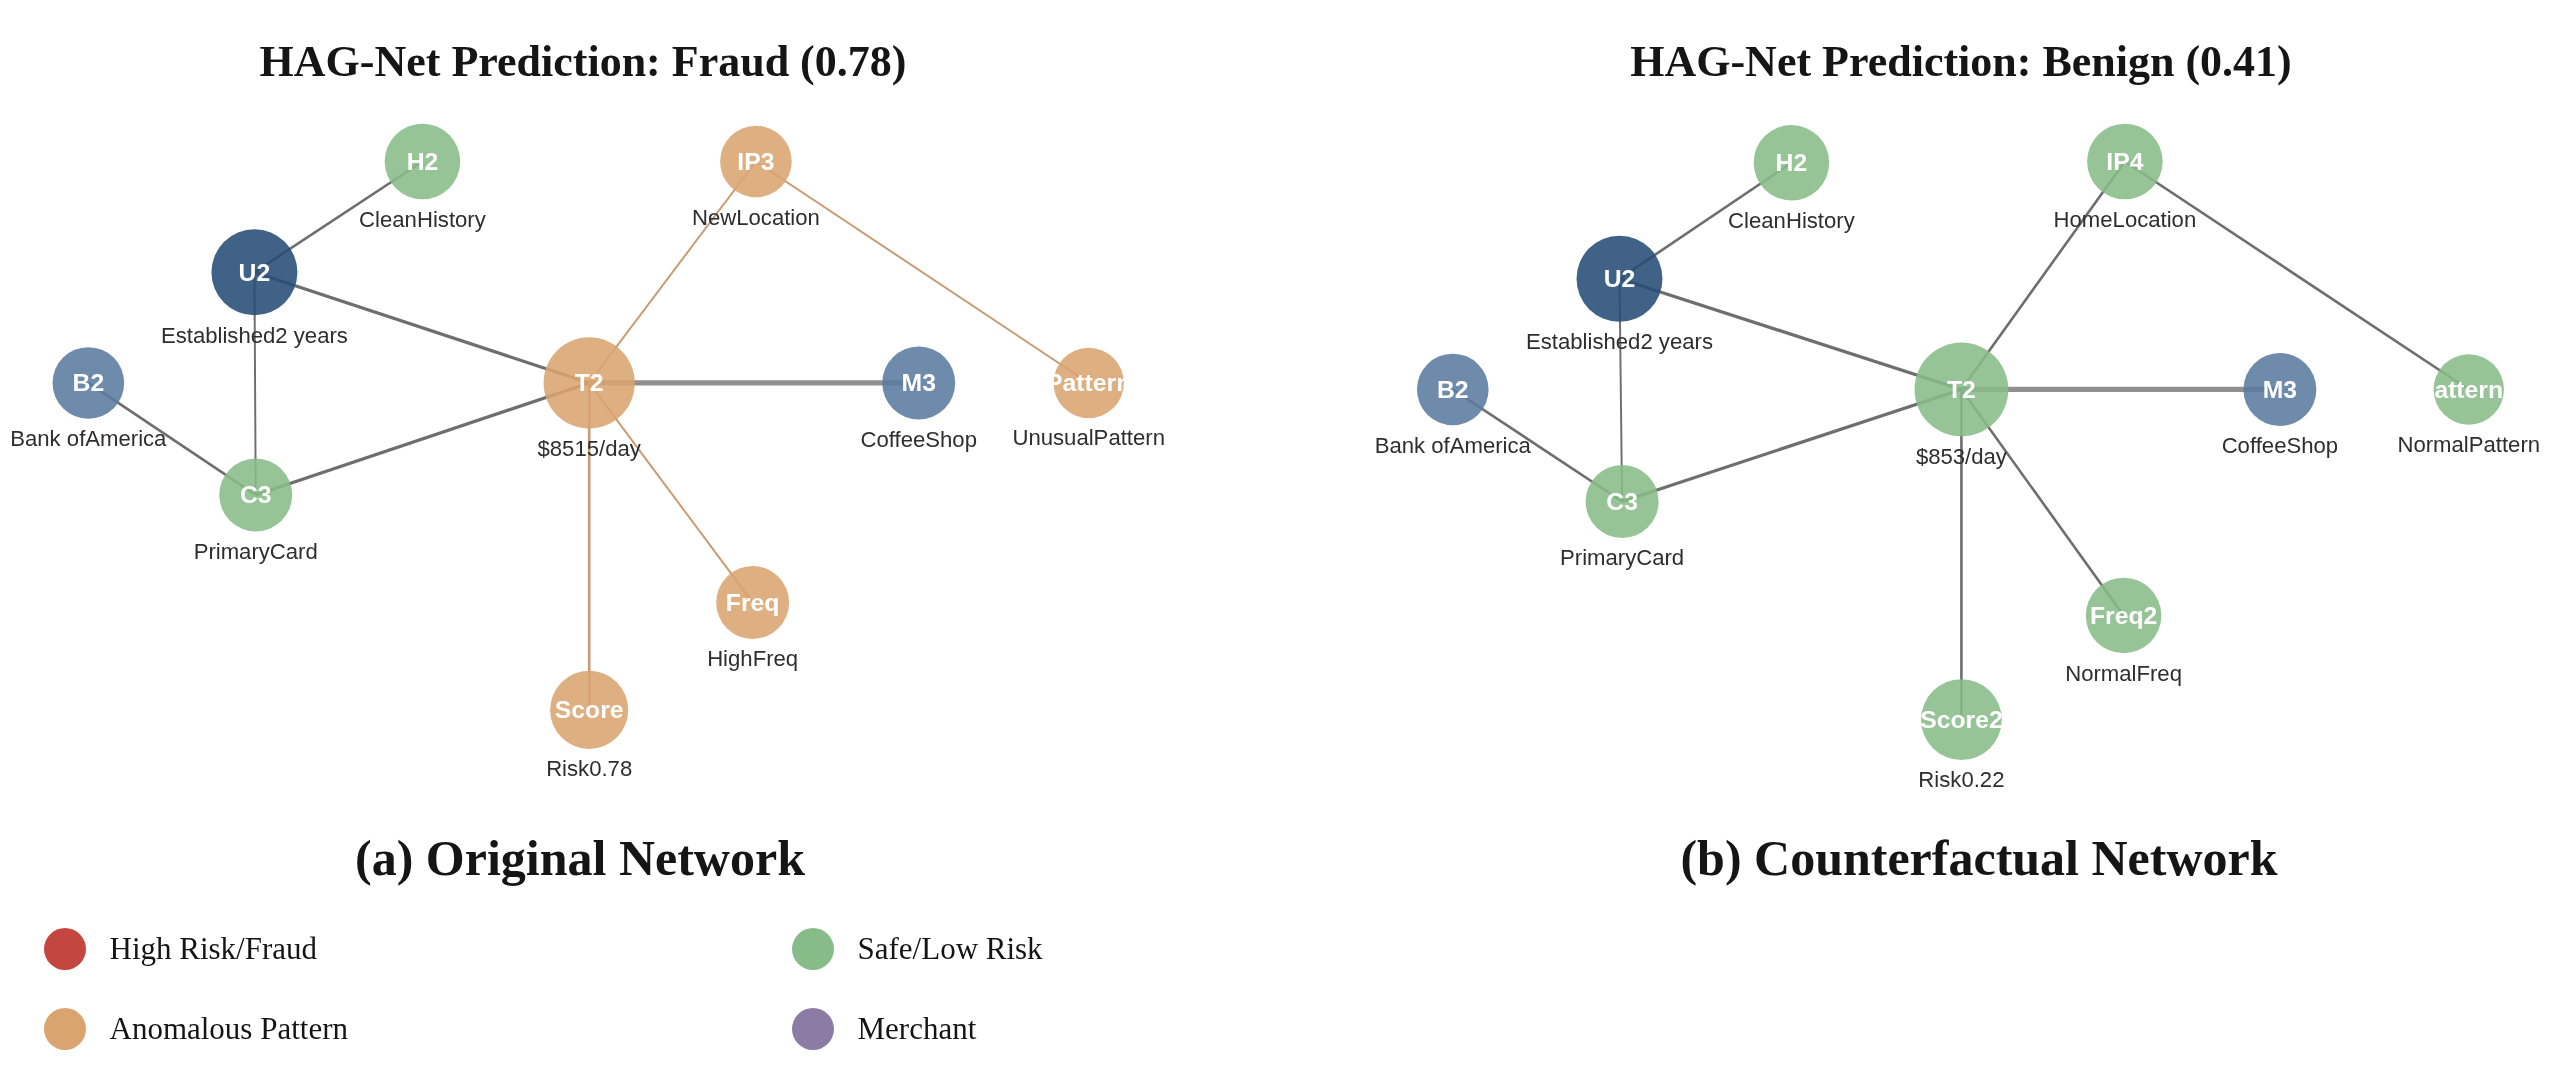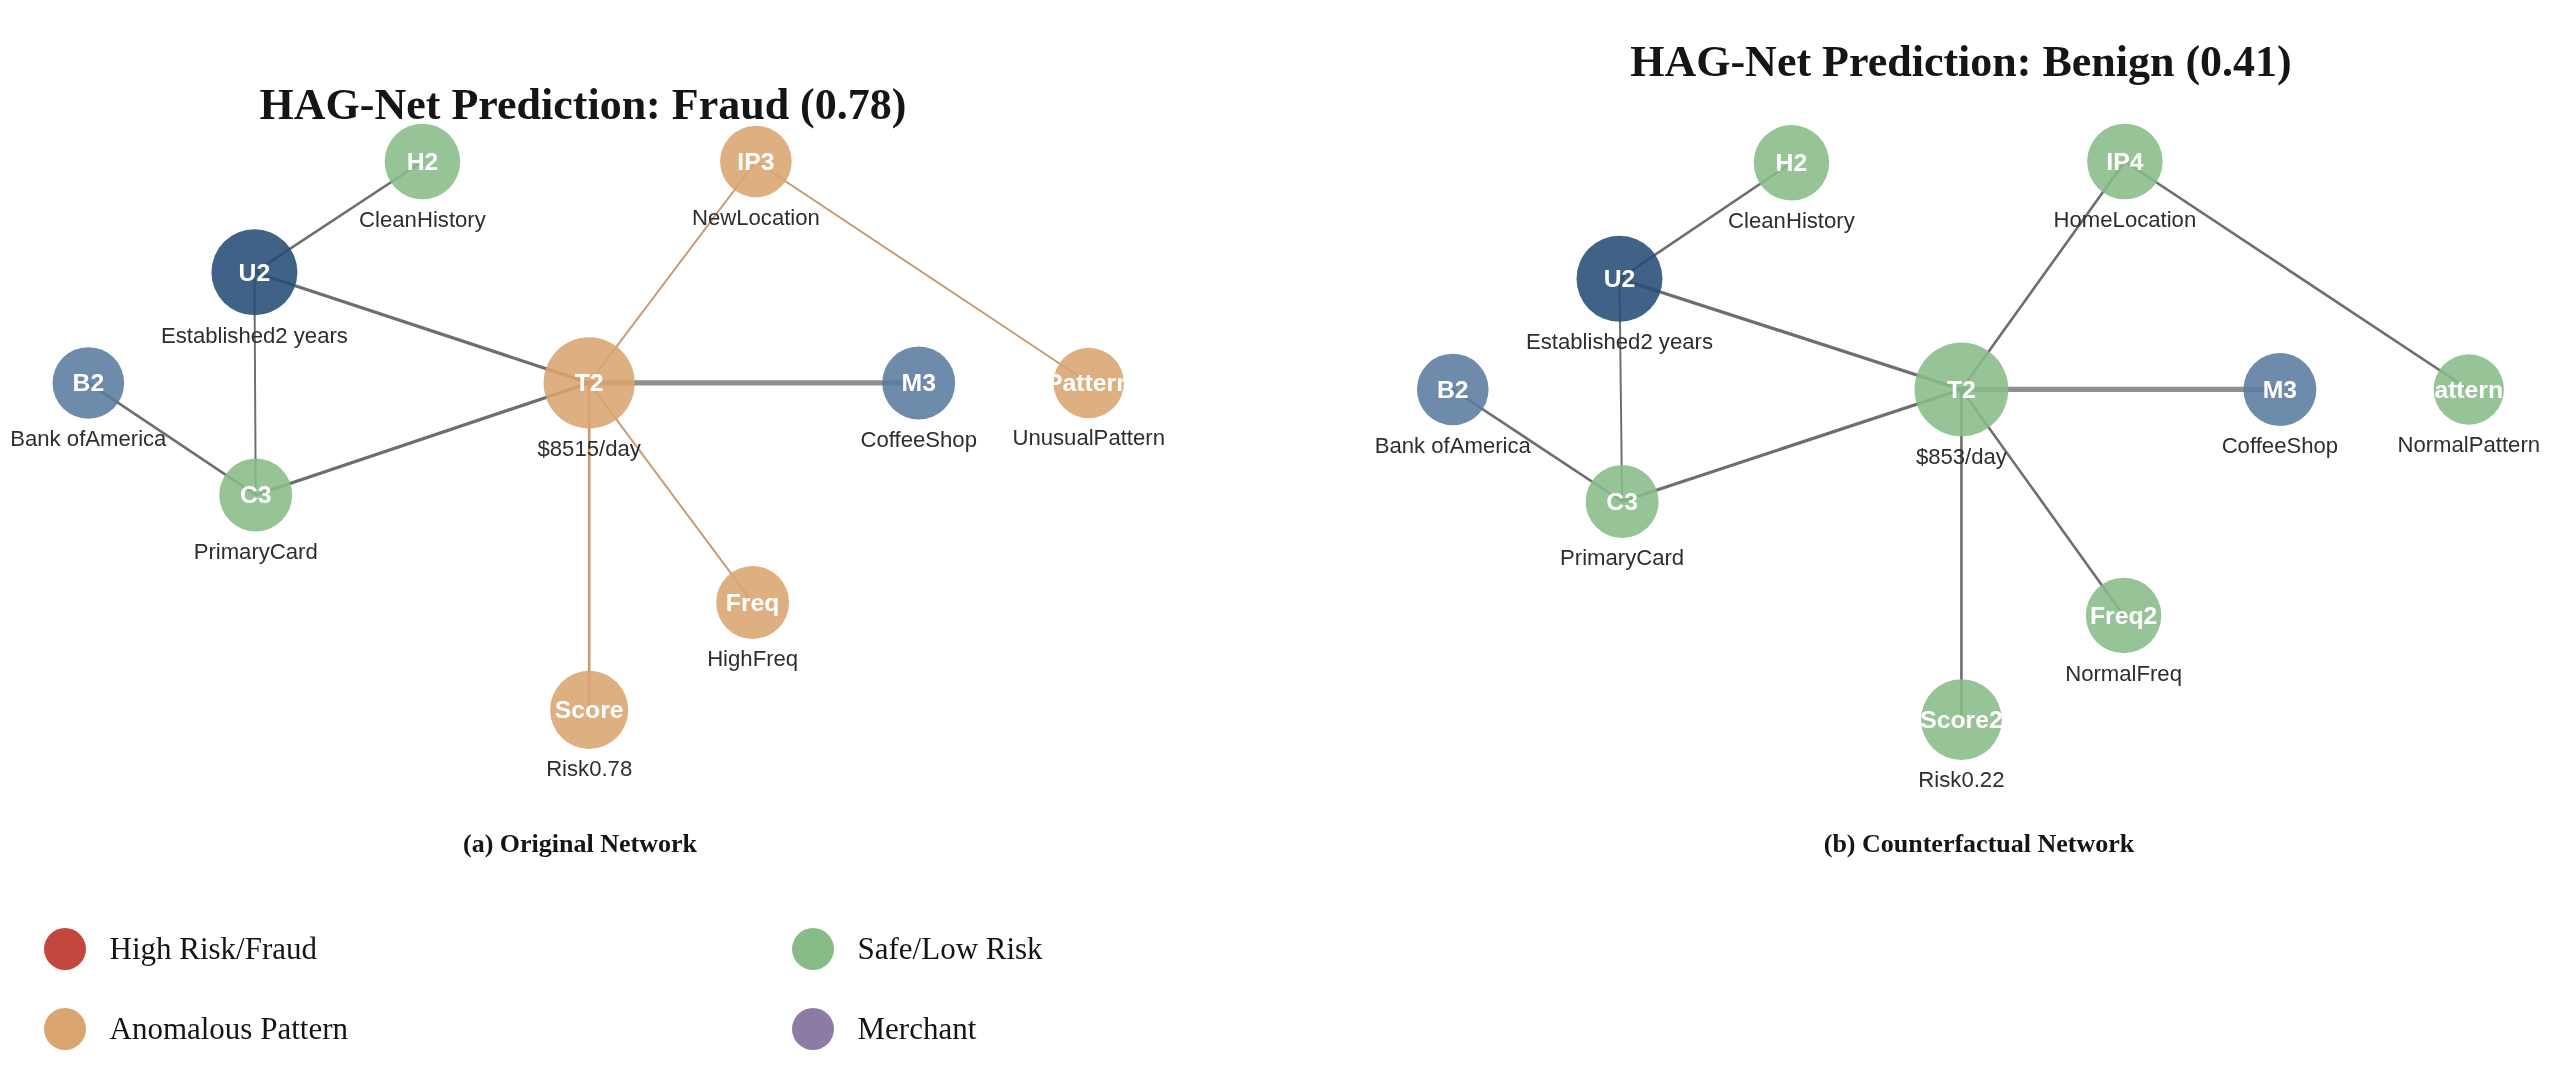--- a/index.html
+++ b/index.html
@@ -24,24 +24,24 @@
     font-weight:bold;
     font-size:44px;
     color:#151515;
   }
   .panel-caption{
     position:absolute;
     transform:translateX(-50%);
     white-space:nowrap;
     font-family:"Liberation Serif", serif;
     font-weight:bold;
-    font-size:26px;
+    font-size:50px;
     color:#151515;
   }
-  .title-a{left:583px;top:36px;margin-top:43px;}
+  .title-a{left:583px;top:36px;}
   .title-b{left:1961px;top:36px;}
   .caption-a{left:580px;top:829px;}
   .caption-b{left:1979px;top:829px;}
   .legend-col{
     position:absolute;
     top:928px;
     display:flex;
     flex-direction:column;
     gap:38px;
   }

